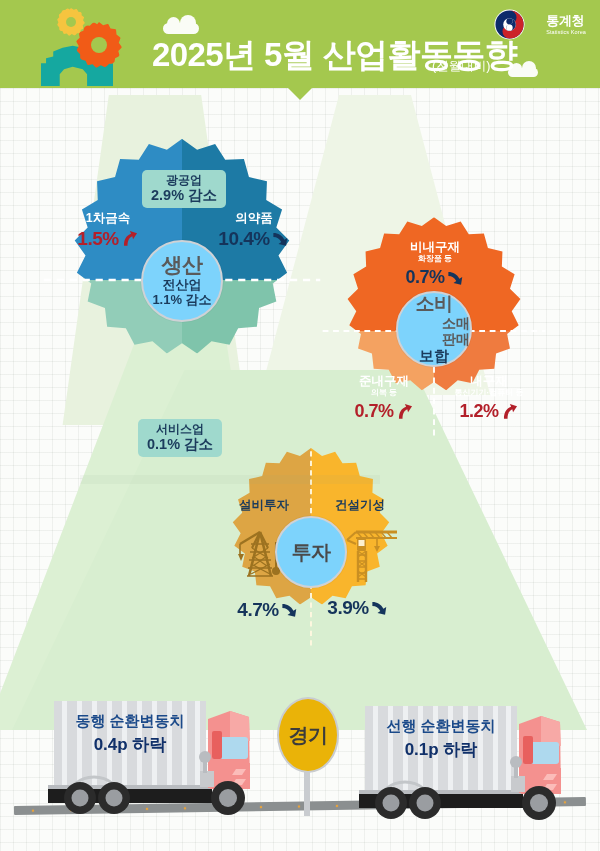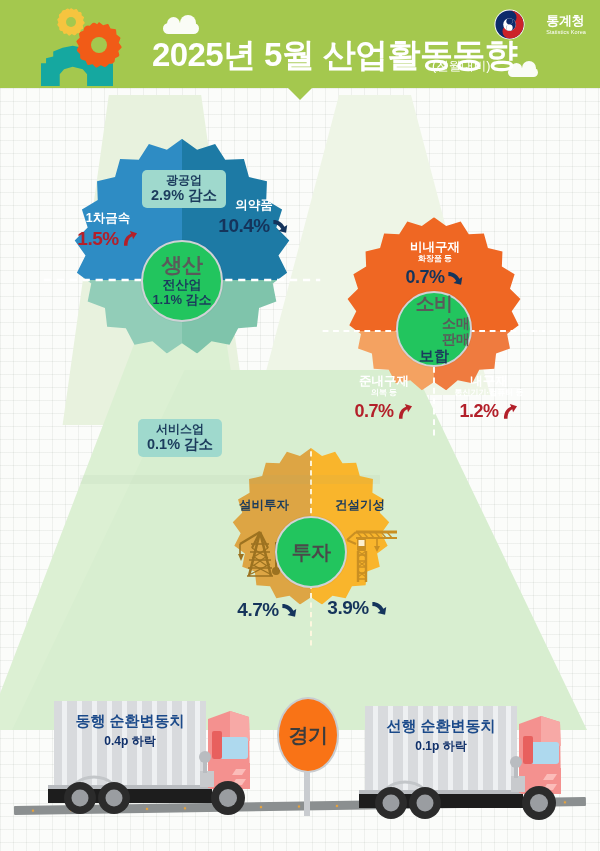--- a/index.html
+++ b/index.html
@@ -112,21 +112,21 @@
   .hill-c2{
     left:-14px; top:300px; width:300px; height:430px;
     background:#dcf0d3;
     clip-path:polygon(55% 0%,78% 0%,100% 100%,0% 100%);
   }
   
   svg{ display:block; }
   .gear-svg{ position:absolute; }
   
   .hub{
-    position:absolute; border-radius:50%; background:#22c55e;
+    position:absolute; border-radius:50%; background:#7dd3fc;
     border:2.5px solid #cfd2d6;
     box-shadow:0 0 0 1px rgba(0,0,0,.03);
     display:flex; flex-direction:column; align-items:center; justify-content:center;
     text-align:center; z-index:5;
   }
   
   .lblbox{
     position:absolute; background:#9fd9cd; border-radius:5px;
     padding:3px 9px 4px; text-align:center; z-index:6; line-height:1.18;
   }
@@ -139,21 +139,21 @@
   .qlabel .nm.dark{ color:#1b3b5c; }
   .qlabel .sub{ font-size:8px; font-weight:bold; color:#ffffff; margin-top:1px; }
   .valrow{ display:flex; align-items:center; justify-content:center; gap:1px; margin-top:3px; }
   .val{ font-size:19px; font-weight:bold; letter-spacing:-.5px; }
   .val.down{ color:#1b3b5c; }
   .val.up{ color:#b3202a; }
   .arw{ width:19px; height:19px; }
   
   .sign{
     position:absolute; left:277px; top:697px; width:62px; height:76px;
-    background:#f97316; border:2.5px solid #c9ccd0; border-radius:50%;
+    background:#eab308; border:2.5px solid #c9ccd0; border-radius:50%;
     display:flex; align-items:center; justify-content:center; z-index:8;
   }
   .sign span{ font-size:20px; font-weight:bold; color:#3c3c3c; letter-spacing:-.5px; }
   .signpost{
     position:absolute; left:304px; top:770px; width:6px; height:46px;
     background:#c9ccd0; z-index:7;
   }
   .road{
     position:absolute; left:14px; top:806px; width:572px; height:9px;
     background:#8b8f90; border-radius:1px; z-index:6;
@@ -163,21 +163,21 @@
     position:absolute; left:14px; top:808.5px; width:572px; height:4px; z-index:7;
     transform:rotate(-.9deg); transform-origin:left center;
     background-image:radial-gradient(circle, #e8a33c 1.4px, transparent 1.6px);
     background-size:38px 4px; background-repeat:repeat-x;
   }
   .truck{ position:absolute; z-index:7; }
   .panel{
     position:absolute; text-align:center; z-index:9; line-height:1.25;
   }
   .panel .p1{ font-size:15px; font-weight:bold; color:#1b4a8a; white-space:nowrap; }
-  .panel .p2{ font-size:12px; font-weight:bold; color:#10306a; white-space:nowrap; margin-top:3px; }
+  .panel .p2{ font-size:17px; font-weight:bold; color:#10306a; white-space:nowrap; margin-top:3px; }
   
   .faintstrip{
     position:absolute; left:80px; top:475px; width:300px; height:9px;
     background:rgba(140,160,140,.08); z-index:1;
   }
 </style>
 </head>
 <body>
 
 <div id="page">
@@ -260,21 +260,21 @@
   <div class="qlabel" style="left:62px; top:211px; width:92px;">
     <div class="nm">1차금속</div>
     <div class="valrow">
       <span class="val up">1.5%</span>
       <svg class="arw" viewBox="0 0 24 24">
         <path d="M5 21 C5 13 8 8 14 6 L12.5 2.5 L21.5 5.5 L16.5 13 L15.5 9 C11 11 9.5 15.5 9.5 21 Z" fill="#b3202a"></path>
       </svg>
     </div>
   </div>
 
-  <div class="qlabel" style="left:208px; top:198px; width:92px;">
+  <div class="qlabel" style="left:208px; top:211px; width:92px;">
     <div class="nm">의약품</div>
     <div class="valrow">
       <span class="val down" style="color:#15345b">10.4%</span>
       <svg class="arw" viewBox="0 0 24 24">
         <path d="M3 5 C9 5 14 8 17 13.5 L20.5 11.5 L19 21 L9.5 19 L13 16.5 C10.5 12 7.5 10 3 10 Z" fill="#14345c"></path>
       </svg>
     </div>
   </div>
 
 

